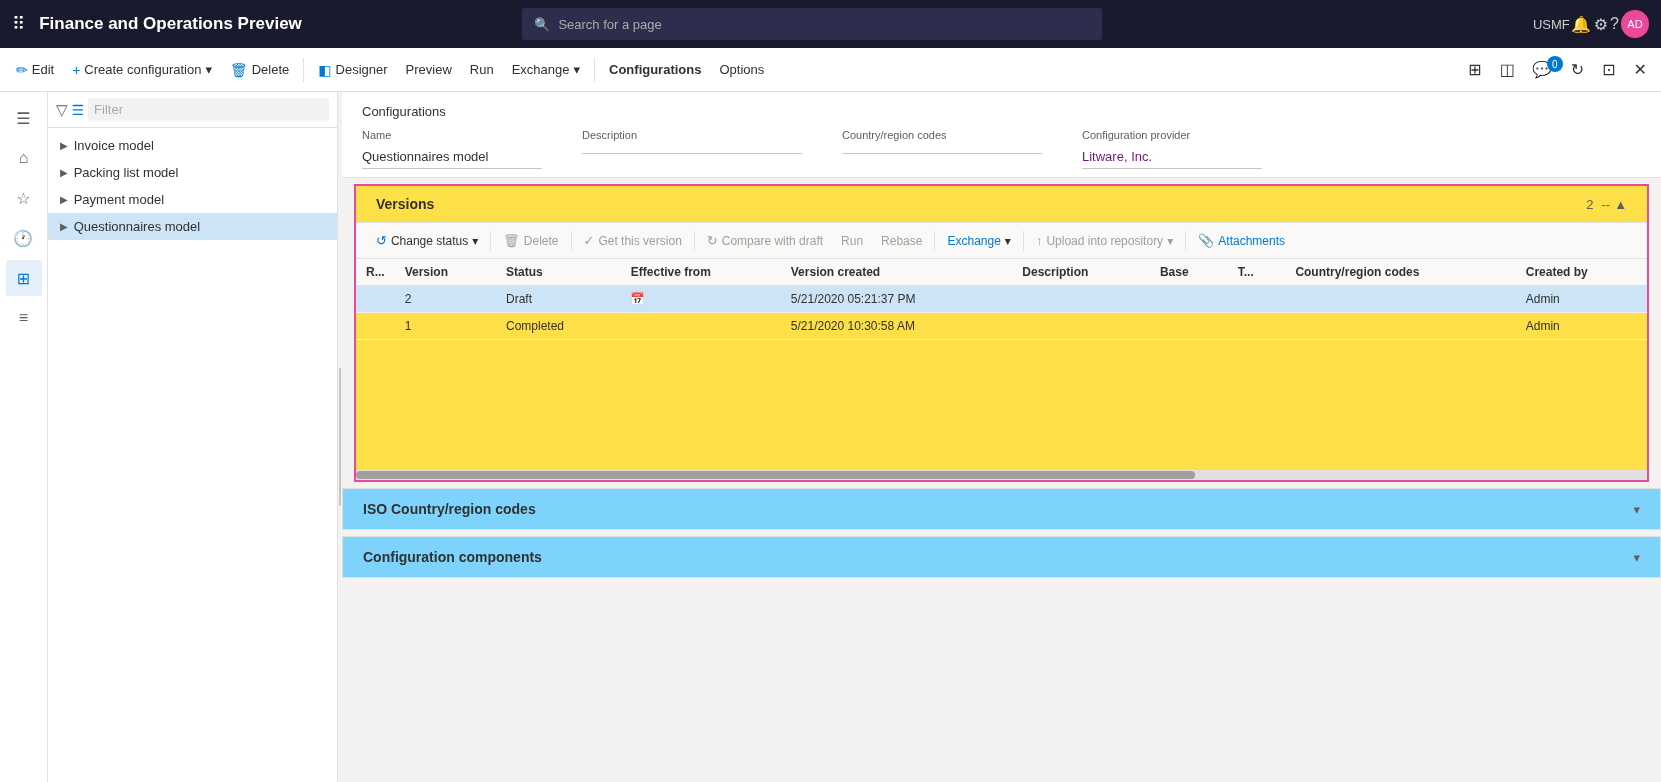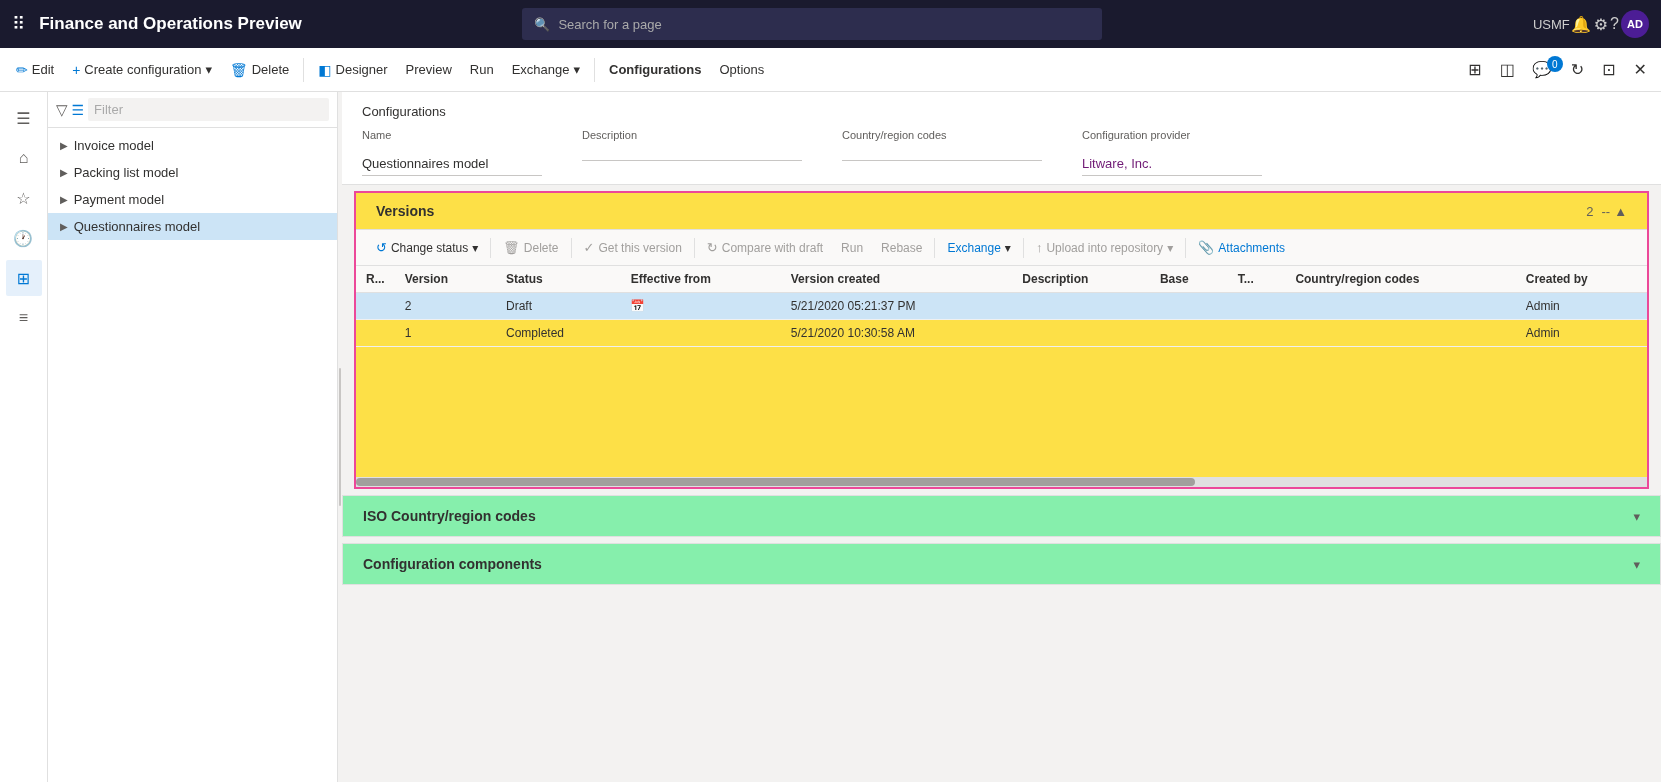--- a/index.html
+++ b/index.html
@@ -17,22 +17,22 @@
       flex: 1; max-width: 580px; margin: 0 auto;
       background: #2d2d4e; border-radius: 3px;
       display: flex; align-items: center; padding: 0 12px; height: 32px; gap: 8px;
     }
     .top-nav .search-bar input {
       background: transparent; border: none; outline: none; color: #0ea5e9; width: 100%; font-size: 13px;
     }
     .top-nav .search-bar input::placeholder { color: #aaa; }
     .top-nav-right { display: flex; align-items: center; gap: 2px; margin-left: auto; color: #ccc; font-size: 13px; }
     .top-nav-right .avatar {
-      width: 28px; height: 28px; border-radius: 50%; background: #4c1d95;
-      display: flex; align-items: center; justify-content: center; color: #fff; font-size: 11px; font-weight: bold;
+      width: 28px; height: 28px; border-radius: 50%; background: #ec4899;
+      display: flex; align-items: center; justify-content: center; color: #fff; font-size: 11px; font-weight: normal;
     }
     .top-nav-right .icon-btn { cursor: pointer; font-size: 16px; }
 
     
     .command-bar {
       display: flex; align-items: center;
       background: #fff; border-bottom: 1px solid #e0e0e0;
       height: 44px; padding: 0 8px; gap: 2px;
     }
     .cmd-btn {
@@ -90,21 +90,21 @@
     
     .detail-panel { flex: 1; overflow-y: auto; padding: 0; }
 
     
     .config-header {
       background: #fff; padding: 12px 20px 8px; border-bottom: 1px solid #e0e0e0; margin-bottom: 6px;
     }
     .config-header .breadcrumb { font-size: 13px; color: #323130; font-weight: 500; margin-bottom: 10px; }
     .config-fields { display: flex; gap: 40px; }
     .config-field { display: flex; flex-direction: column; min-width: 160px; }
-    .config-field label { font-size: 11px; color: #605e5c; margin-bottom: 15px; }
+    .config-field label { font-size: 11px; color: #605e5c; margin-bottom: 8px; }
     .config-field .field-val { font-size: 13px; color: #323130; border-bottom: 1px solid #c8c6c4; padding-bottom: 4px; min-width: 180px; }
     .config-field .field-val.link { color: #701a75; cursor: pointer; }
 
     
     .section-card {
       background: #fde047; margin: 0 12px 6px; border: 2px solid #ec4899;
     }
     .section-header {
       display: flex; align-items: center; padding: 10px 20px;
       border-bottom: 1px solid #e0e0e0; cursor: pointer;
@@ -134,21 +134,21 @@
       text-align: left; padding: 6px 10px; background: #faf9f8;
       border-bottom: 1px solid #e0e0e0; font-weight: 600; color: #323130; font-size: 12px;
     }
     .versions-table td { padding: 6px 10px; border-bottom: 1px solid #f0f0f0; color: #323130; }
     .versions-table tr.selected-row td { background: #cce4f6; }
     .versions-table .row-num { color: #605e5c; font-size: 11px; width: 30px; }
     .cal-icon { font-size: 12px; color: #0078d4; margin-right: 4px; }
 
     
     .collapse-section {
-      background: #86efac; border: 1px solid #e0e0e0; margin-bottom: 6px;
+      background: #7dd3fc; border: 1px solid #e0e0e0; margin-bottom: 6px;
     }
     .collapse-header {
       display: flex; align-items: center; padding: 12px 20px;
       cursor: pointer; user-select: none;
     }
     .collapse-title { font-size: 14px; font-weight: 600; color: #323130; flex: 1; }
     .collapse-chevron { color: #605e5c; font-size: 13px; }
 
     
     ::-webkit-scrollbar { width: 6px; height: 6px; }

